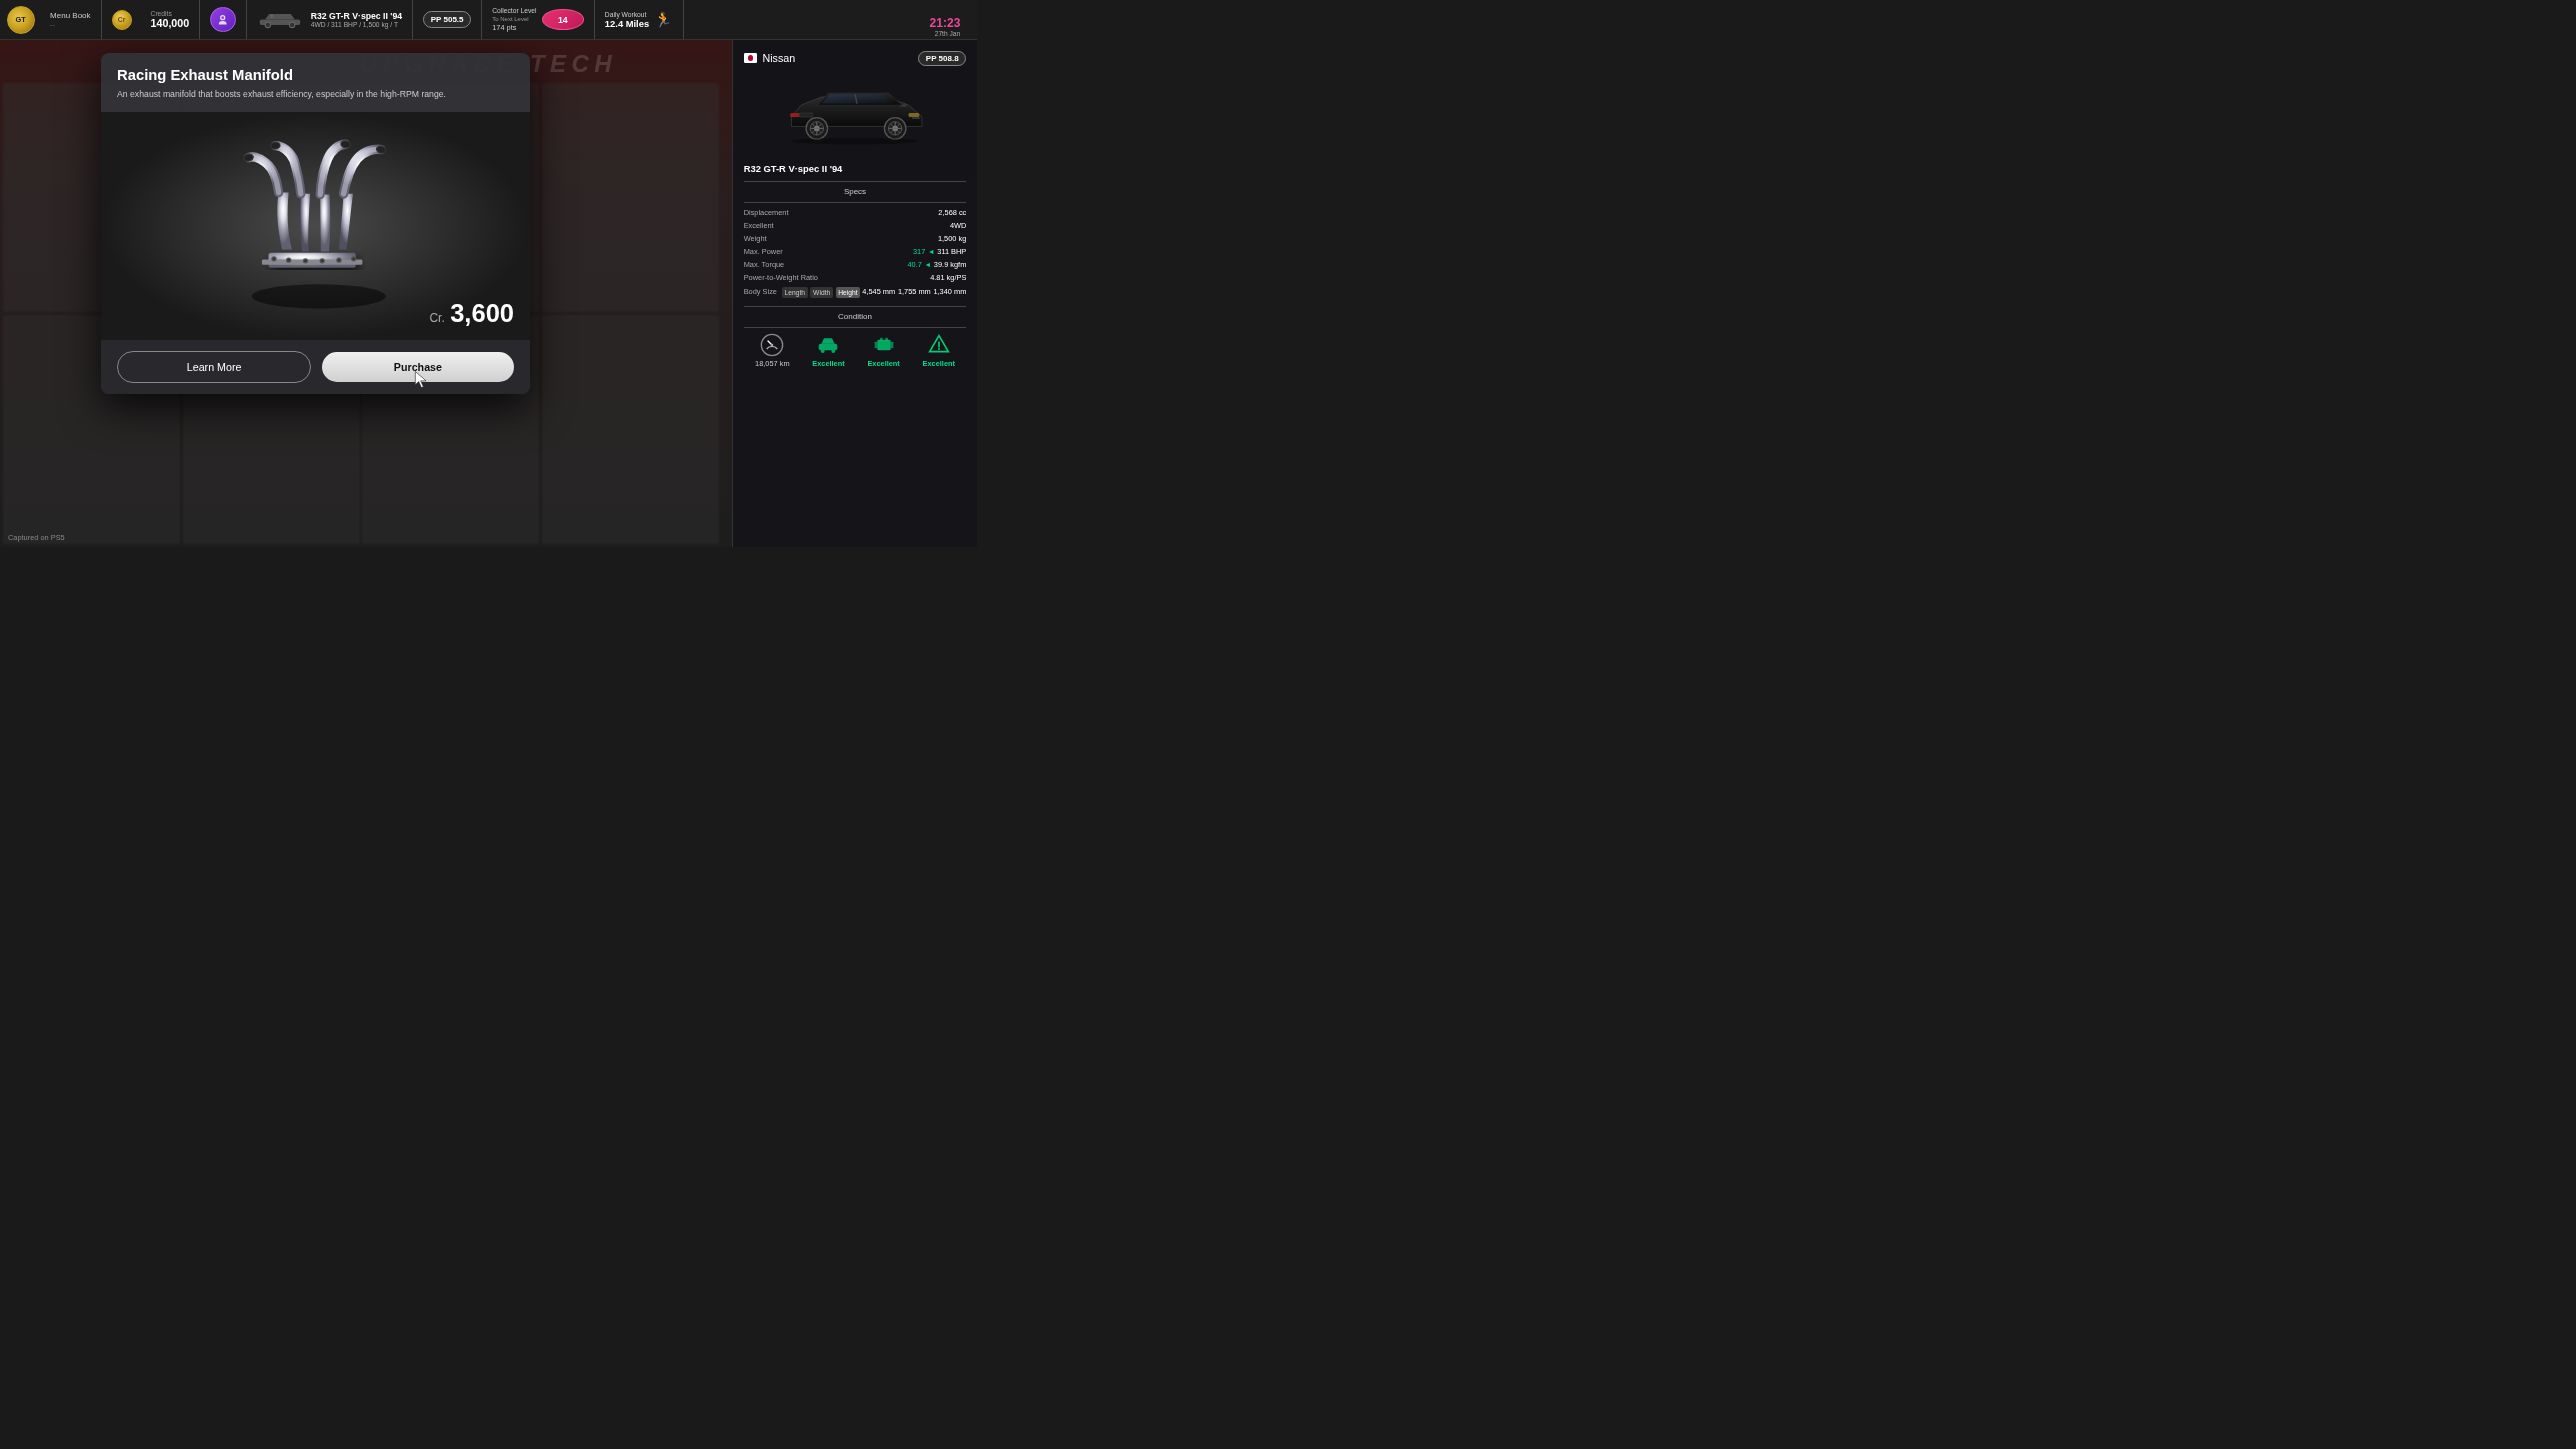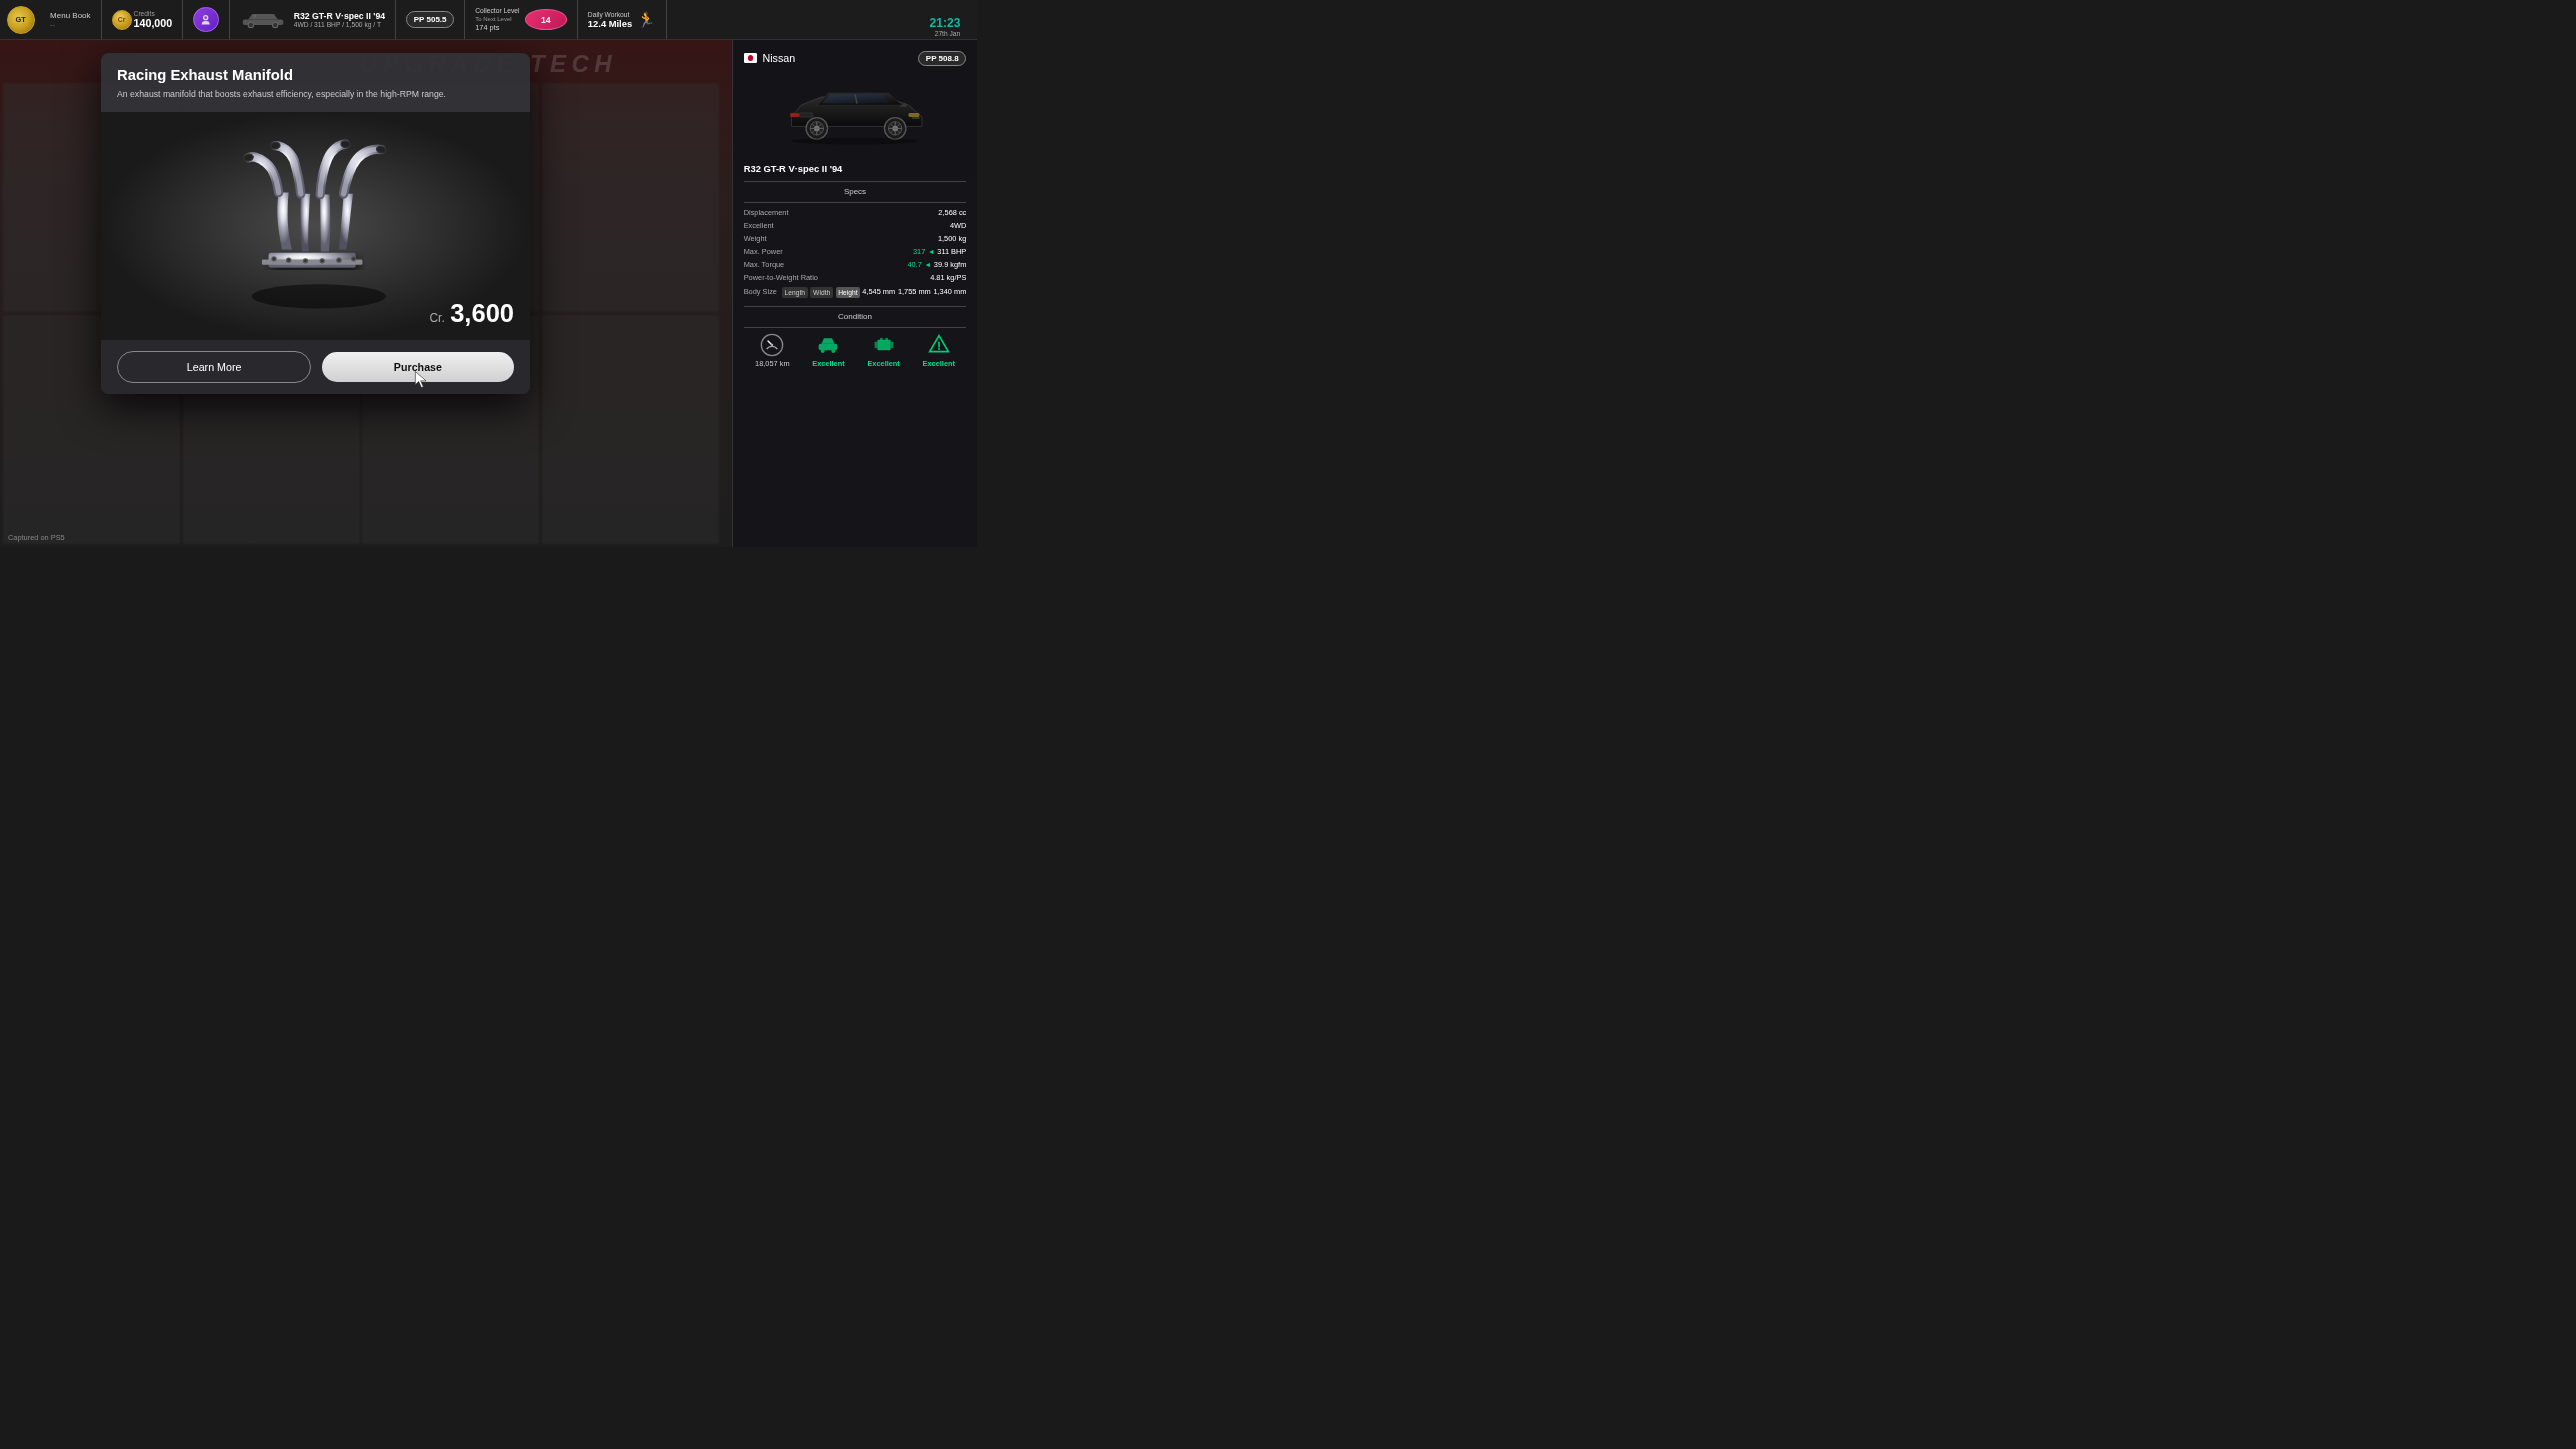--- a/index.html
+++ b/index.html
@@ -51,21 +51,21 @@
     .menu-book {
       display: flex;
       flex-direction: column;
     }
     .menu-book-title { color: #ccc; font-size: 8px; }
     .menu-book-sub { color: #666; font-size: 7.4px; }
 
     .credits-section {
       display: flex;
       align-items: center;
-      gap: 2px;
+      gap: 19px;
     }
     .credit-coin {
       width: 20px;
       height: 20px;
       border-radius: 50%;
       background: radial-gradient(circle at 40% 35%, #f0d060, #c8a020, #a07010);
       border: 1.3px solid #c8a020;
       display: flex;
       align-items: center;
       justify-content: center;
@@ -111,21 +111,21 @@
 
     .workout-section { display: flex; flex-direction: column; }
     .workout-label { color: #ccc; font-size: 6.7px; }
     .workout-miles { color: #fff; font-size: 9.4px; font-weight: bold; }
     .runner-icon {
       color: #e84040;
       font-size: 14.8px;
     }
 
     .time-section { display: flex; flex-direction: column; align-items: flex-end; }
-    .time-display { color: #14b8a6; font-size: 12px; font-weight: bold; margin-top: 14px; }
+    .time-display { color: #ec4899; font-size: 12px; font-weight: bold; margin-top: 14px; }
     .date-display { color: #aaa; font-size: 6.7px; }
 
     
     .main-content {
       position: relative;
       width: 100%;
       height: calc(100% - 40px);
       background: #2a2a2a;
       overflow: hidden;
     }

